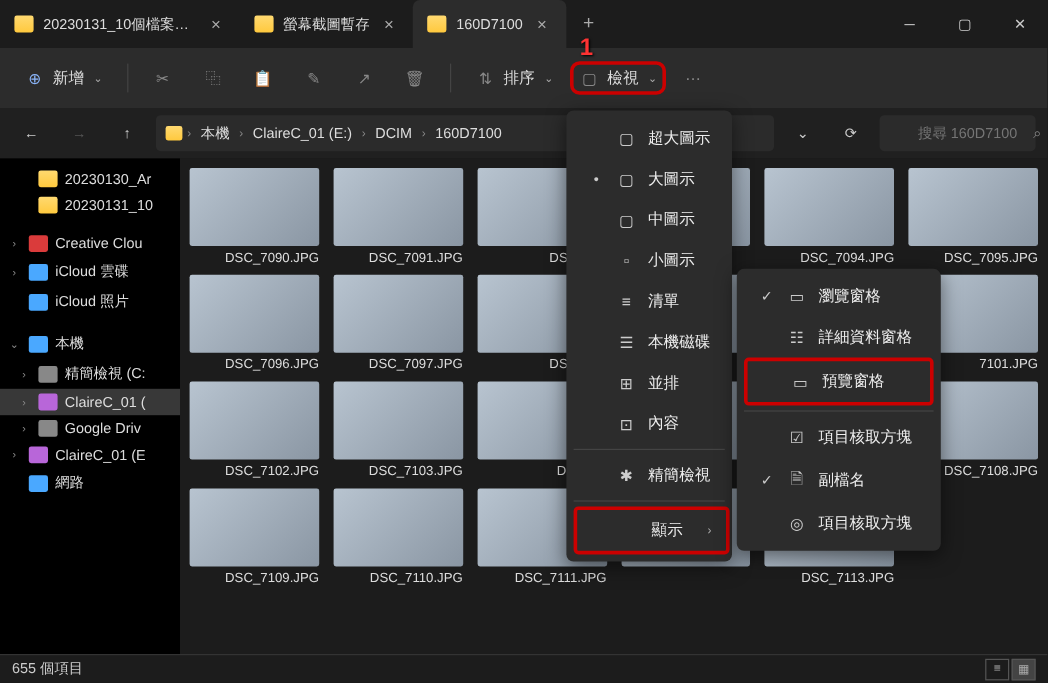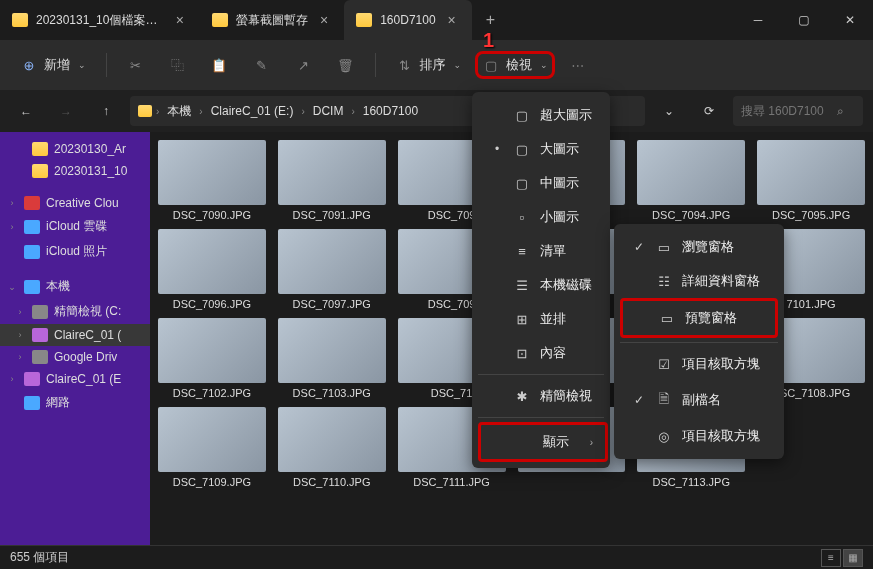--- a/index.html
+++ b/index.html
@@ -28,35 +28,35 @@
 .callout-num { position: absolute; color: #ff3333; font-size: 20px; font-weight: bold; text-shadow: 1px 1px 2px #000; }
 
 
 .addrbar { height: 42px; background: #202020; display: flex; align-items: center; padding: 0 10px; gap: 8px; }
 .navbtn { width: 32px; height: 32px; display: flex; align-items: center; justify-content: center; color: #ccc; border-radius: 4px; }
 .navbtn.dis { color: #555; }
 .crumb-wrap { flex: 1; display: flex; align-items: center; background: #2b2b2b; border-radius: 4px; height: 30px; padding: 0 8px; gap: 4px; }
 .crumb { color: #ddd; font-size: 12px; padding: 2px 4px; }
 .crumb-sep { color: #888; font-size: 10px; }
 .search { background: #2b2b2b; border-radius: 4px; height: 30px; width: 130px; display: flex; align-items: center; padding: 0 8px; gap: 6px; }
-.search input { background: none; border: none; color: #fde047; font-size: 12px; width: 90px; outline: none; }
+.search input { background: none; border: none; color: #fde047; font-size: 12px; width: 90px; outline: none; margin-left: 24px; }
 
 
 .main { display: flex; height: calc(100% - 40px - 50px - 42px - 24px); }
-.sidebar { width: 150px; background: #4c1d95; overflow: hidden; padding-top: 6px; }
+.sidebar { width: 150px; background: #000000; overflow: hidden; padding-top: 6px; }
 .side-item { display: flex; align-items: center; gap: 6px; padding: 4px 6px; color: #ddd; font-size: 12px; white-space: nowrap; cursor: pointer; }
 .side-item.sel { background: #383838; }
 .side-chev { width: 12px; font-size: 9px; color: #888; text-align: center; }
 .side-icon { width: 16px; height: 14px; border-radius: 2px; flex-shrink: 0; }
 .folder-y { background: linear-gradient(#ffd970, #ffc93e); }
 .side-indent1 { padding-left: 14px; }
 
 .content { flex: 1; background: #1c1c1c; padding: 8px; overflow: hidden; position: relative; }
 .grid { display: grid; grid-template-columns: repeat(6, 1fr); gap: 8px 12px; }
-.file { display: flex; flex-direction: column; align-items: center; gap: 4px; }
+.file { display: flex; flex-direction: column; align-items: flex-end; gap: 4px; }
 .thumb { width: 100%; height: 65px; background: linear-gradient(135deg, #b8c4d0, #8a96a3); border-radius: 2px; }
 .fname { color: #ddd; font-size: 11px; white-space: nowrap; }
 
 
 .menu { position: absolute; background: #2c2c2c; border-radius: 6px; padding: 6px; box-shadow: 0 4px 16px rgba(0,0,0,0.5); z-index: 100; }
 .menu-item { display: flex; align-items: center; gap: 10px; padding: 8px 12px; color: #eee; font-size: 13px; border-radius: 4px; cursor: pointer; white-space: nowrap; min-width: 130px; }
 .menu-icon { width: 16px; text-align: center; color: #ccc; font-size: 13px; }
 .menu-check { width: 14px; text-align: center; color: #ccc; font-size: 12px; }
 .menu-arrow { margin-left: auto; color: #aaa; font-size: 10px; }
 .menu-sep { height: 1px; background: #444; margin: 4px 0; }

